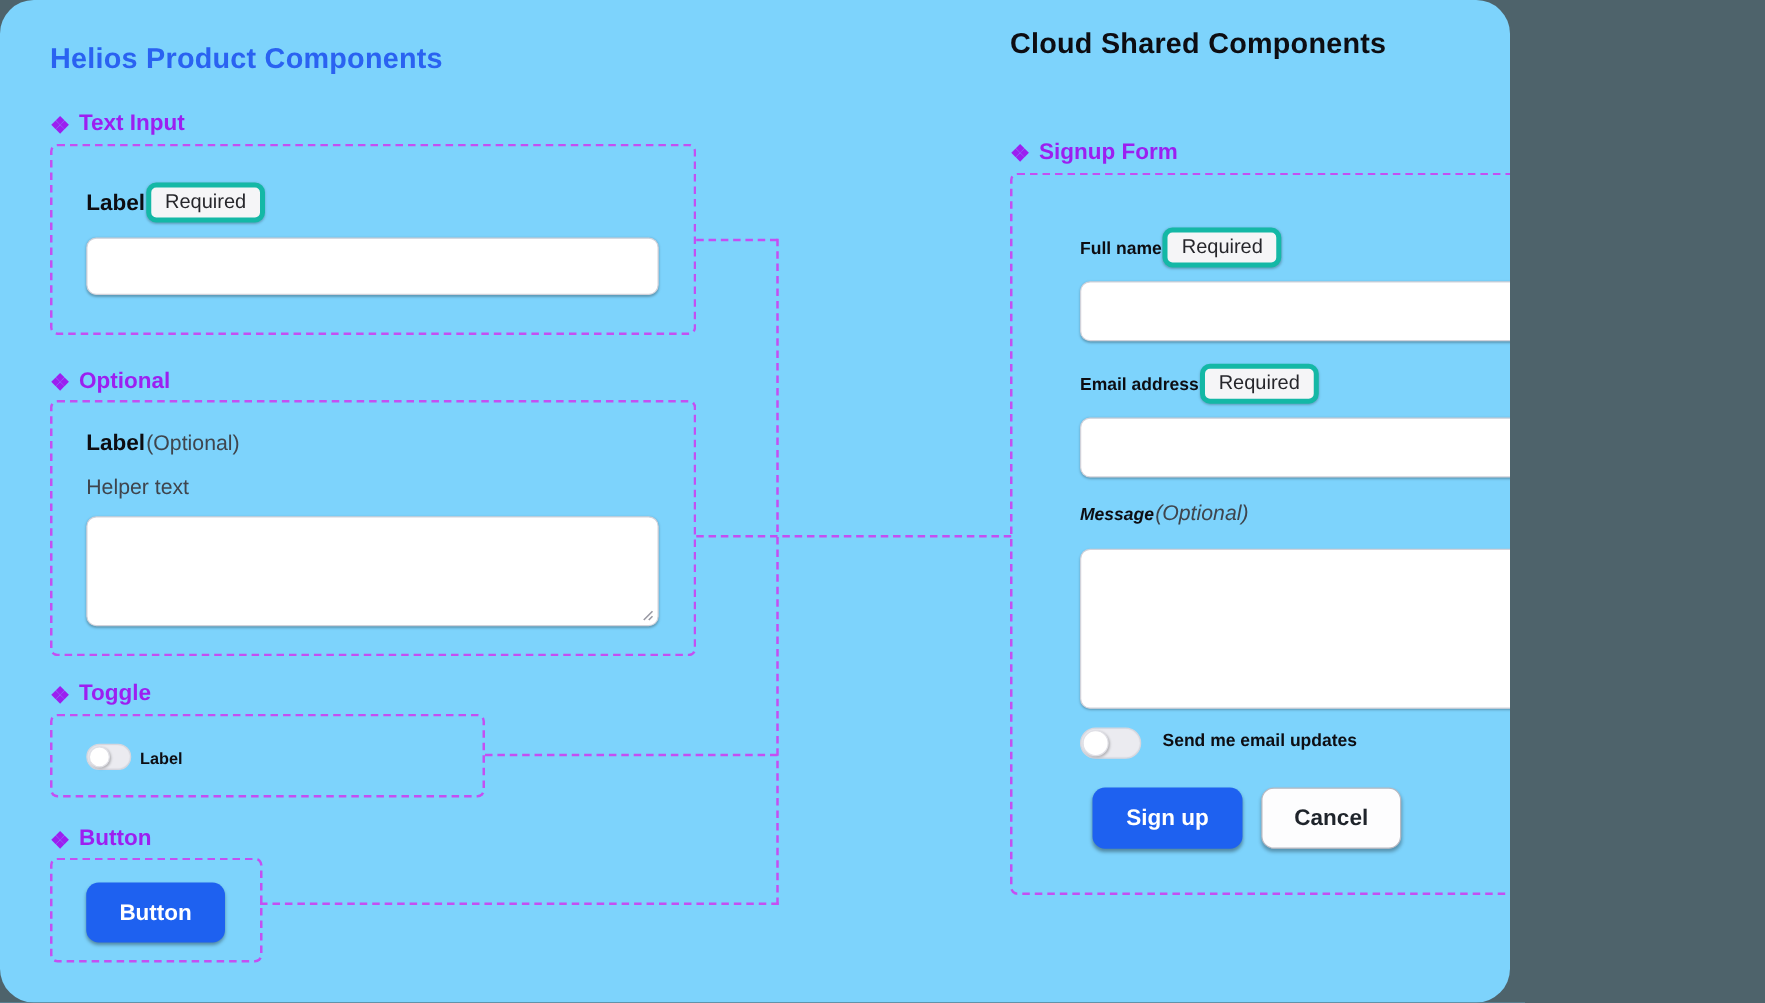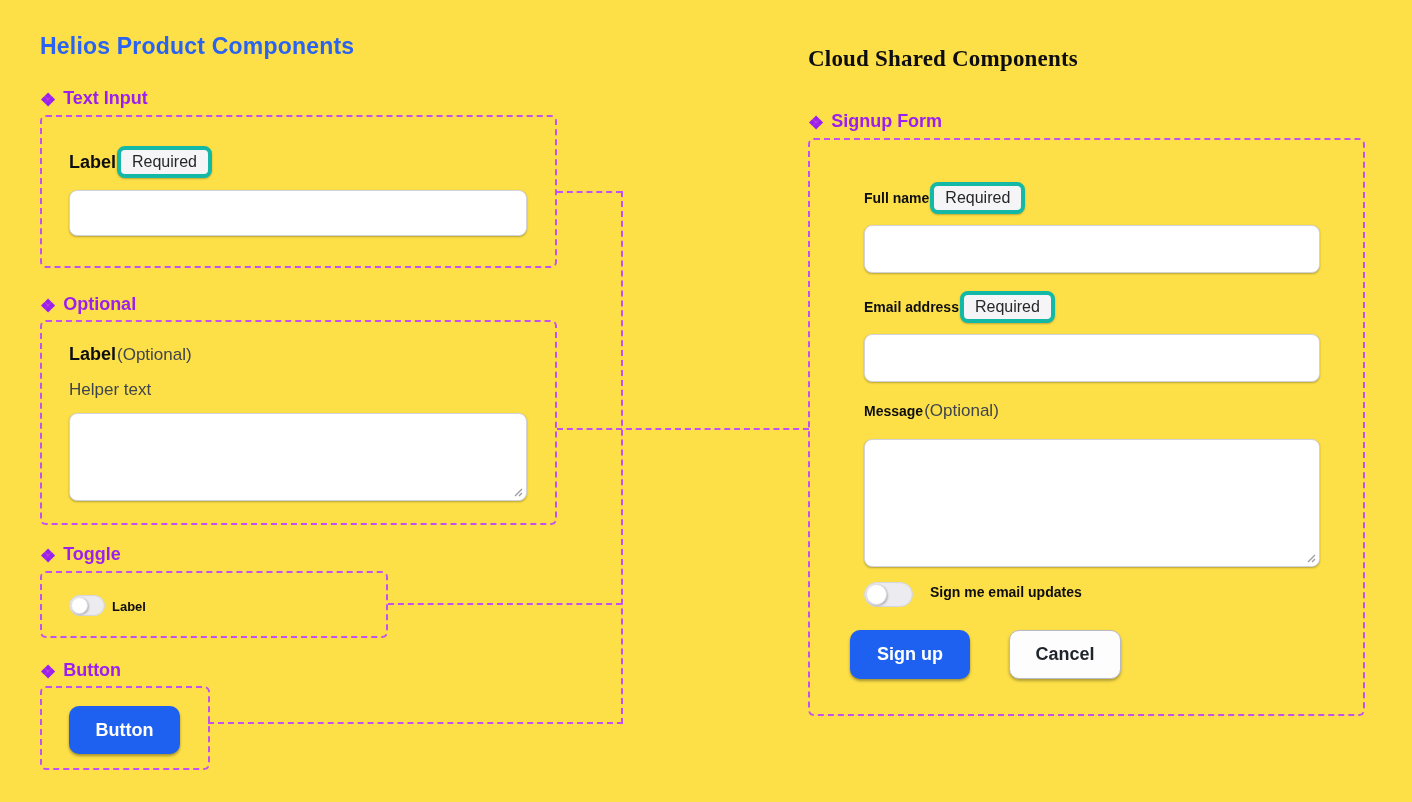--- a/index.html
+++ b/index.html
@@ -1,23 +1,23 @@
 <!DOCTYPE html>
 <html><head>
 <meta charset="utf-8">
 <style>
   html,body{margin:0;padding:0;background:#4E636B;}
   .canvas{
-    position:relative;width:1412px;height:802px;overflow:hidden;
-    background:#fde047;font-family:"Liberation Sans",sans-serif;
+    position:relative;width:1208px;height:802px;overflow:hidden;
+    background:#7dd3fc;font-family:"Liberation Sans",sans-serif;border-radius:27px;
     -webkit-font-smoothing:antialiased;
   }
   .title{position:absolute;margin:0;font-size:23px;font-weight:bold;letter-spacing:.2px;}
   .title-left{left:40px;top:33px;color:#2A62F1;}
-  .title-right{left:808px;top:46px;color:#0D0D12;font-family:Liberation Serif, serif;}
+  .title-right{left:808px;top:21px;color:#0D0D12;}
 
   .section-label{position:absolute;display:flex;align-items:center;gap:7px;
     color:#9C1FF0;font-size:18px;font-weight:bold;}
   .comp-icon{font-size:18px;line-height:1;transform:translateY(1px);}
 
   .dashed-box{position:absolute;border:2px dashed #C44FF2;border-radius:6px;box-sizing:border-box;}
 
   .label-row{position:absolute;display:flex;align-items:center;gap:1px;white-space:nowrap;}
   .field-label{color:#0D0D12;font-size:18px;font-weight:bold;}
   .field-label.lg{font-size:14px;}
@@ -132,35 +132,35 @@
       <span class="badge">Required</span>
     </div>
     <input class="ui-input" style="left: 54px; top: 85px; width: 456px; height: 48px;" value="">
 
     <div class="label-row" style="left:54px;top:151px;">
       <span class="field-label lg">Email address</span>
       <span class="badge">Required</span>
     </div>
     <input class="ui-input" style="left: 54px; top: 194px; width: 456px; height: 48px;" value="">
 
-    <div class="label-row" style="left:54px;top:261px;">
+    <div class="label-row" style="left:54px;top:261px;font-style:italic;">
       <span class="field-label lg">Message</span>
       <span class="muted">(Optional)</span>
     </div>
     <div class="ta-wrap" style="left:54px;top:299px;width:456px;height:128px;">
       <textarea class="ui-textarea" style=""></textarea>
       <svg class="grip" width="12" height="12" viewBox="0 0 12 12">
         <path d="M11 4 L4 11 M11 8 L8 11" stroke="#9A9AA4" stroke-width="1.3" fill="none"></path>
       </svg>
     </div>
 
     <div class="toggle lg" style="left:54px;top:442px;">
       <div class="knob"></div>
     </div>
     <div class="label-row" style="left:120px;top:444px;">
-      <span class="field-label lg">Sign me email updates</span>
+      <span class="field-label lg">Send me email updates</span>
     </div>
 
-    <button class="btn btn-primary" style="left:40px;top:490px;width:120px;height:49px;text-align:center;">Sign up</button>
+    <button class="btn btn-primary" style="left:64px;top:490px;width:120px;height:49px;text-align:center;">Sign up</button>
     <button class="btn btn-secondary" style="left:199px;top:490px;width:112px;height:49px;">Cancel</button>
   </div>
 
 </div>
 
 </body></html>

